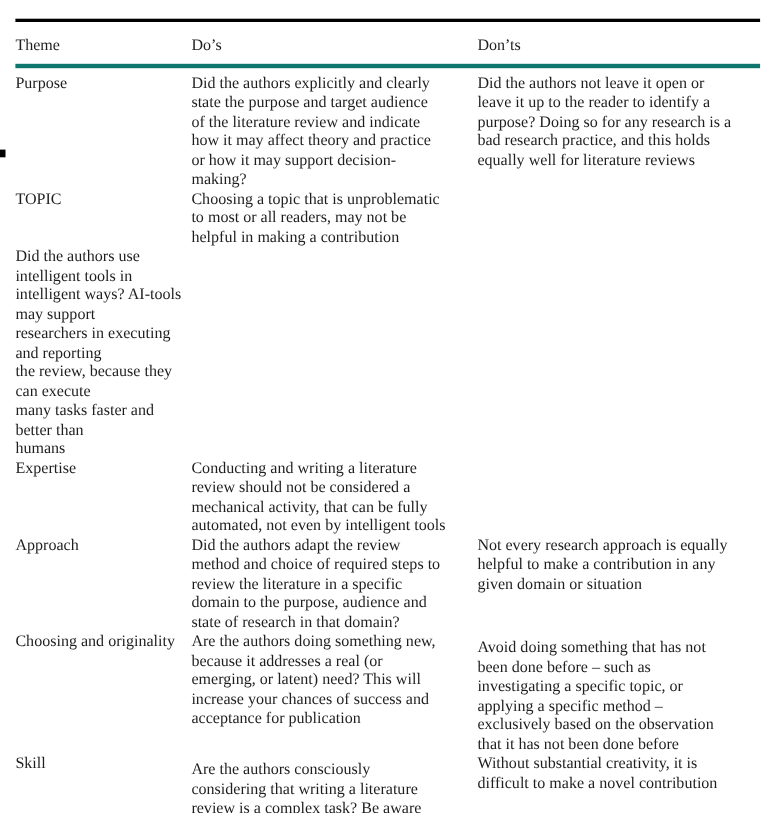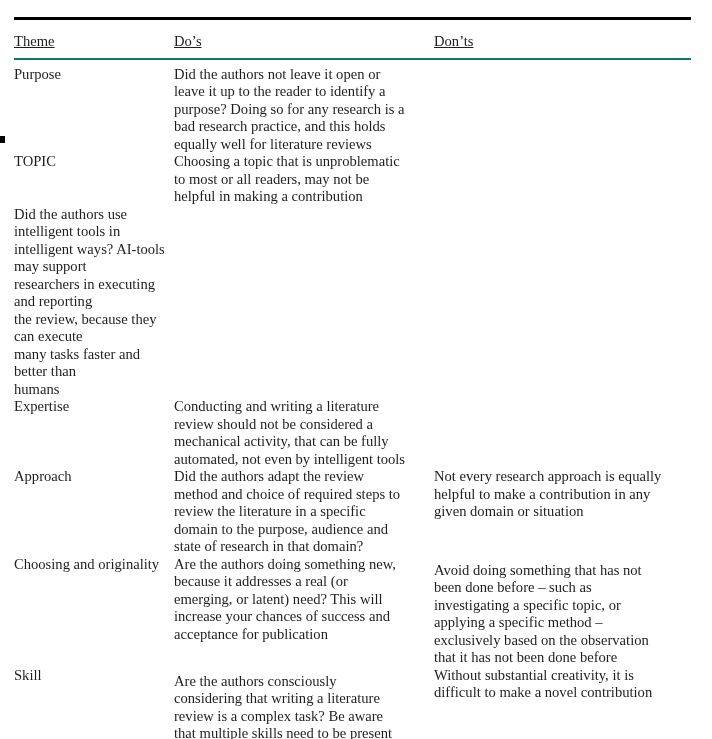--- a/index.html
+++ b/index.html
@@ -26,24 +26,23 @@
     width: 677px;
     border-top: 3px solid #000;
   }
   .grid-row {
     display: grid;
     grid-template-columns: 160px 260px 1fr;
   }
   .header-row {
     padding-top: 13px;
     padding-bottom: 7px;
-    border-bottom: 2px solid #0f766e;
+    border-bottom: 4px solid #0f766e;
     font-size: 14.6px;
     line-height: 17.5px;
-    text-decoration: underline;
   }
   .body-rows {
     padding-top: 6px;
   }
   .cell {
     font-size: 14.6px;
     line-height: 17.5px;
     white-space: pre-line;
     padding-right: 8px;
   }
@@ -62,20 +61,26 @@
     <div class="grid-row header-row">
       <div class="cell theme-cell">Theme</div>
       <div class="cell">Do’s</div>
       <div class="cell">Don’ts</div>
     </div>
 
     <div class="body-rows">
 
       <div class="grid-row">
         <div class="cell theme-cell">Purpose</div>
+        <div class="cell">Did the authors explicitly and clearly
+state the purpose and target audience
+of the literature review and indicate
+how it may affect theory and practice
+or how it may support decision-
+making?</div>
         <div class="cell">Did the authors not leave it open or
 leave it up to the reader to identify a
 purpose? Doing so for any research is a
 bad research practice, and this holds
 equally well for literature reviews</div>
       </div>
 
       <div class="grid-row">
         <div class="cell theme-cell">TOPIC</div>
         <div class="cell">Choosing a topic that is unproblematic

